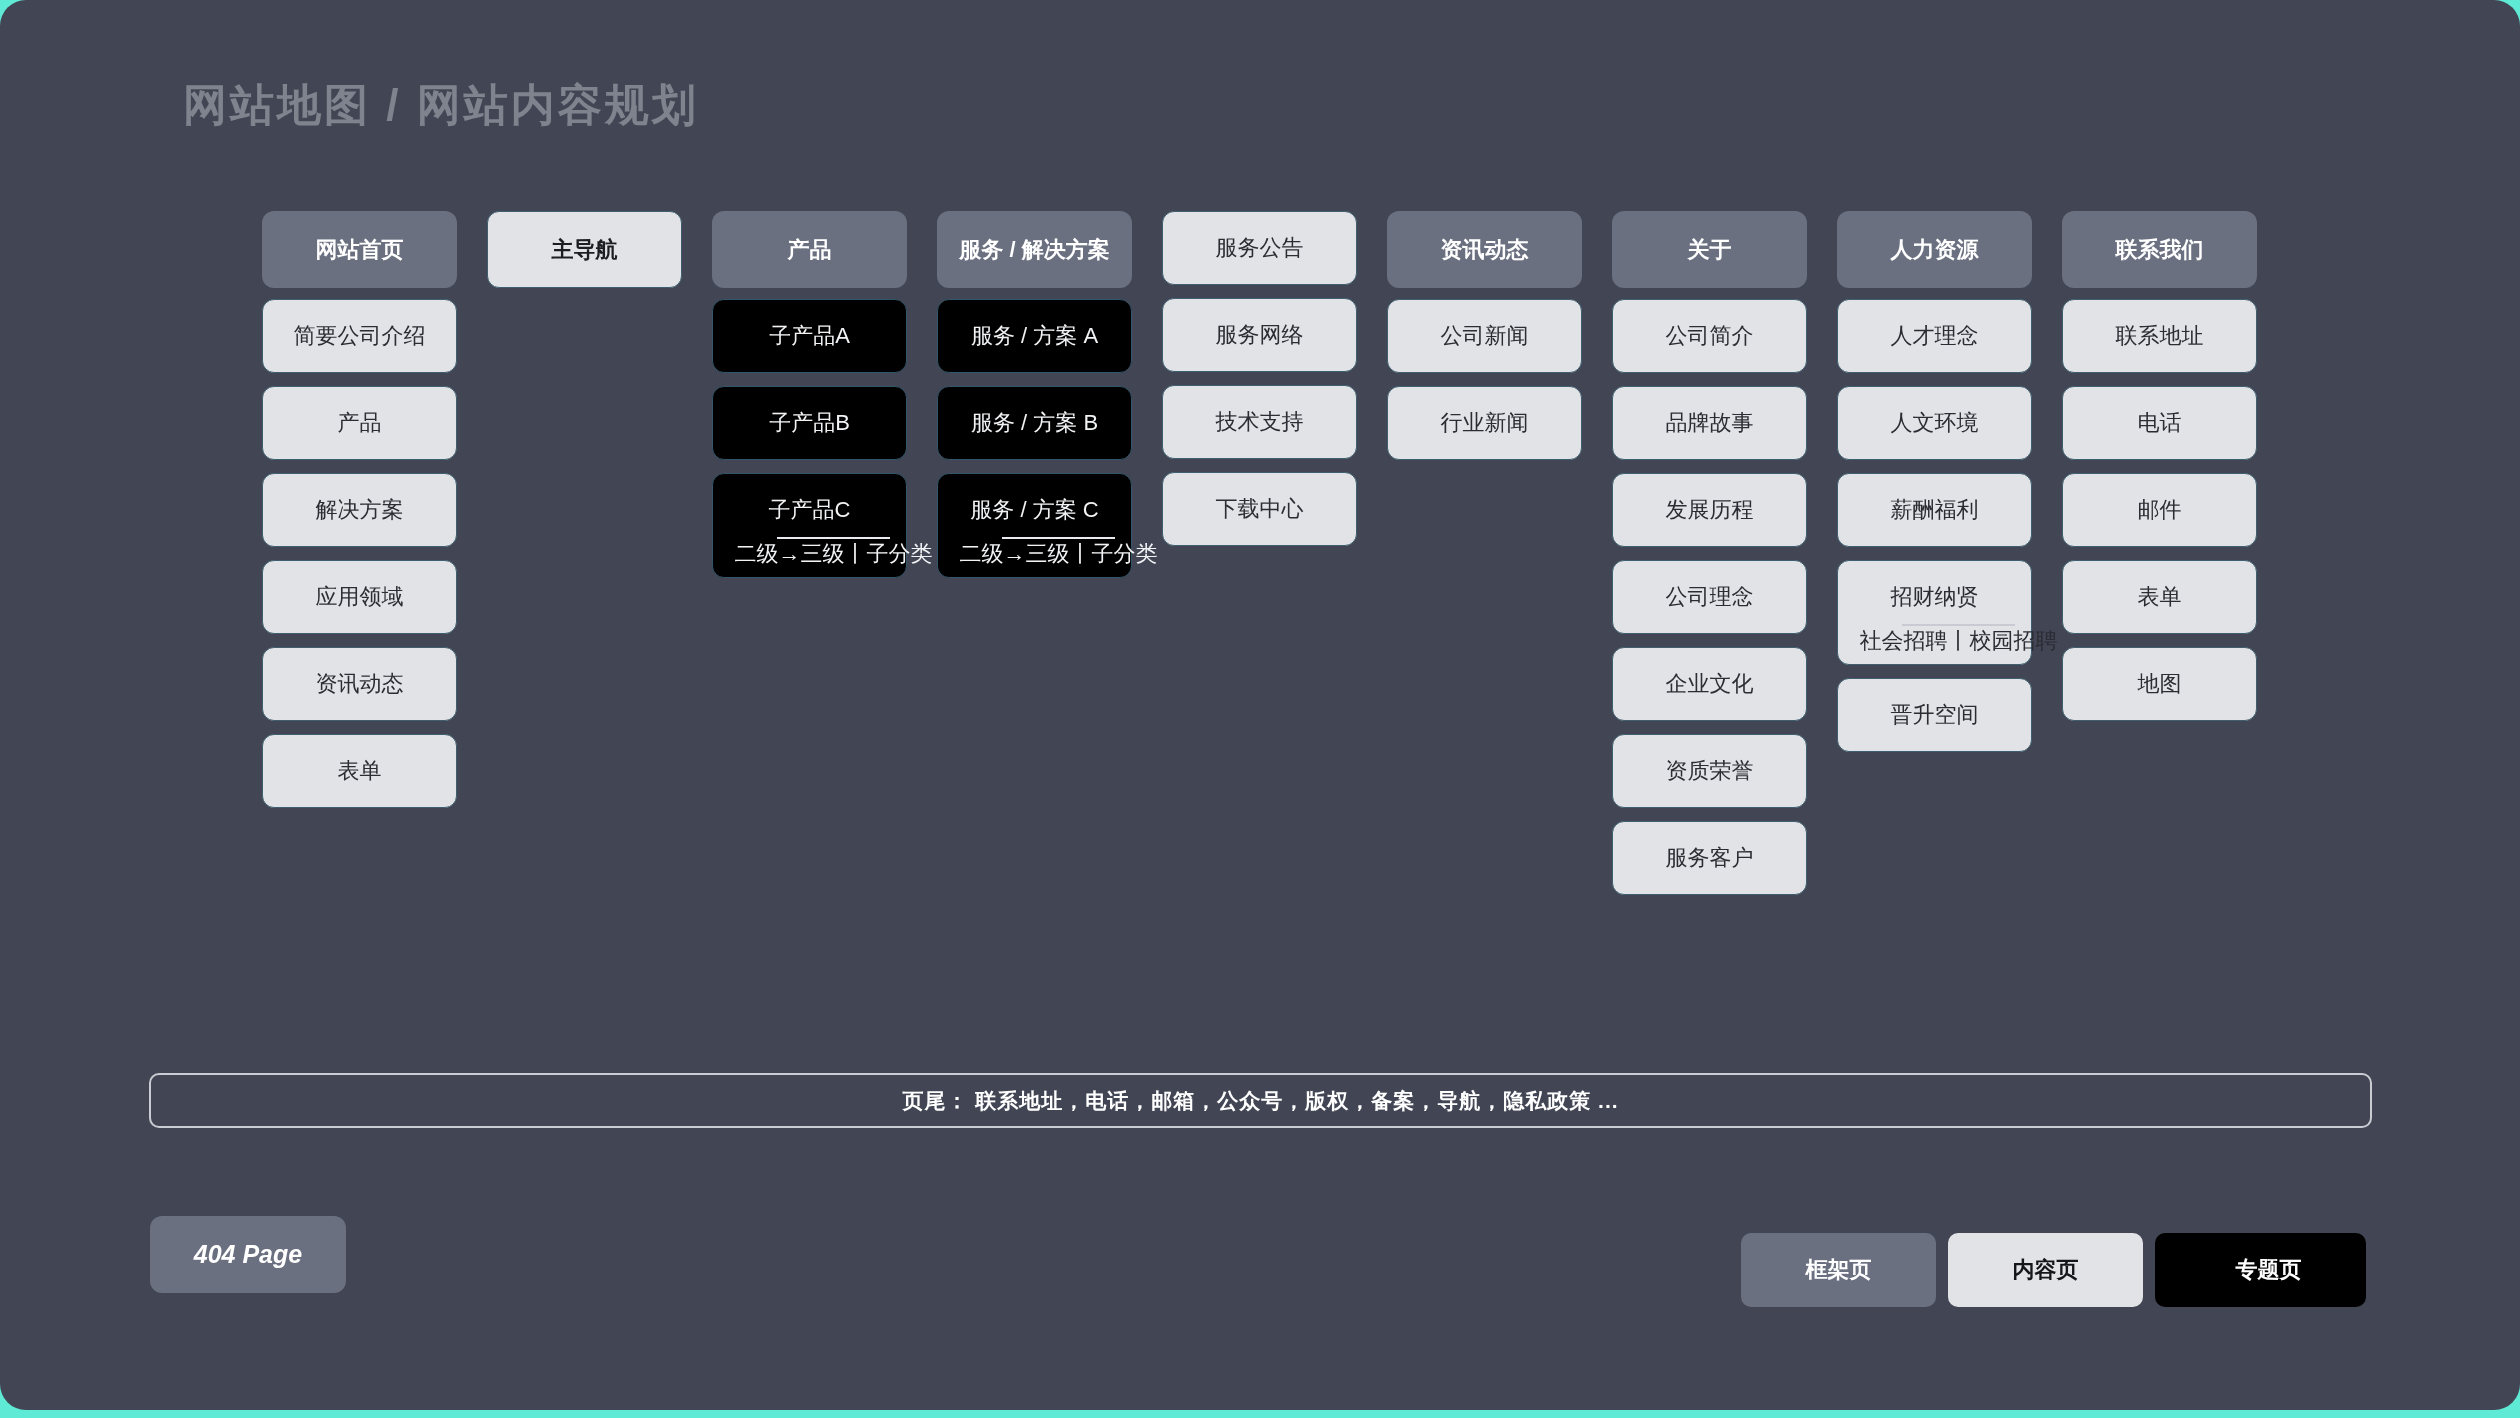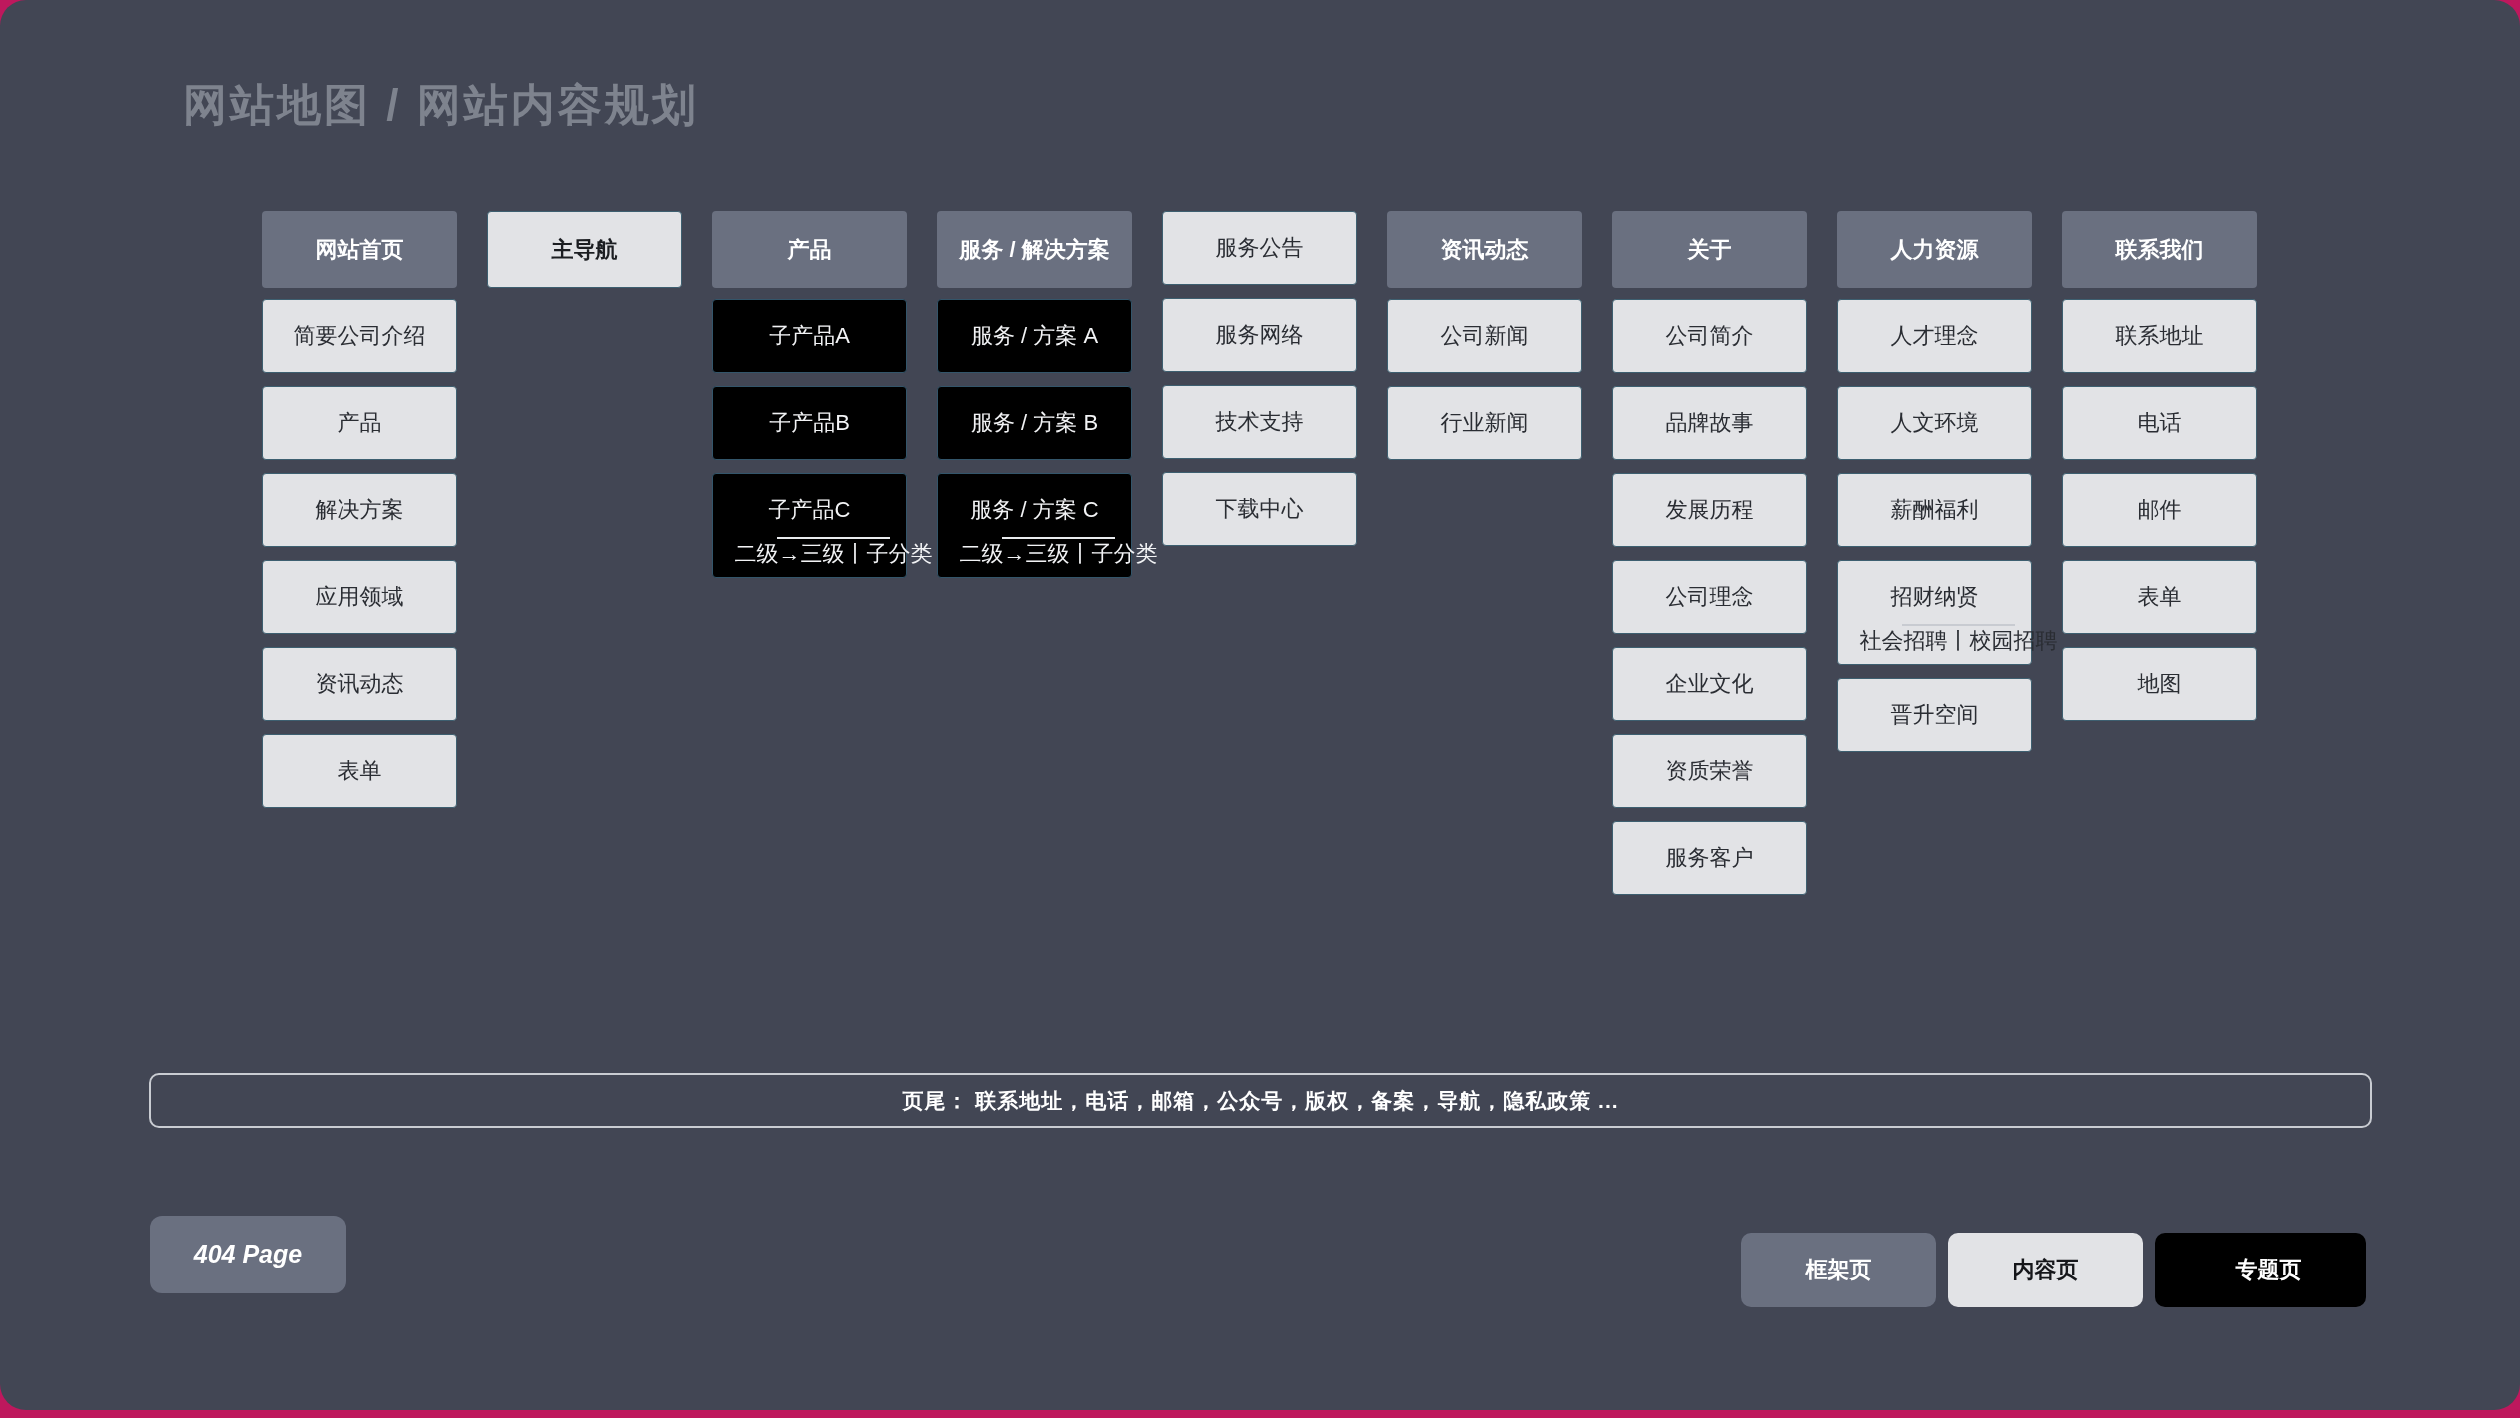--- a/index.html
+++ b/index.html
@@ -1,20 +1,20 @@
 <!DOCTYPE html>
 <html><head>
 <meta charset="utf-8">
 <style>
   html, body { margin: 0; padding: 0; background: #0a0b0e; }
   .stage {
     position: relative;
     width: 2520px;
     height: 1418px;
-    background: #be185d;
+    background: #5eead4;
     font-family: "Liberation Sans", "DejaVu Sans", sans-serif;
     overflow: hidden;
   }
   .panel {
     position: absolute;
     left: 0; top: 0; right: 0; bottom: 8px;
     background: #424654;
     border-radius: 26px;
   }
   .page-title {
@@ -35,21 +35,21 @@
     gap: 30px;
     align-items: flex-start;
   }
   .col {
     width: 195px;
     display: flex;
     flex-direction: column;
   }
   .box {
     box-sizing: border-box;
-    border-radius: 4px;
+    border-radius: 12px;
     display: flex;
     align-items: center;
     justify-content: center;
     text-align: center;
     white-space: nowrap;
   }
   .box.header {
     height: 77px;
     margin-bottom: 11px;
     font-size: 22px;

